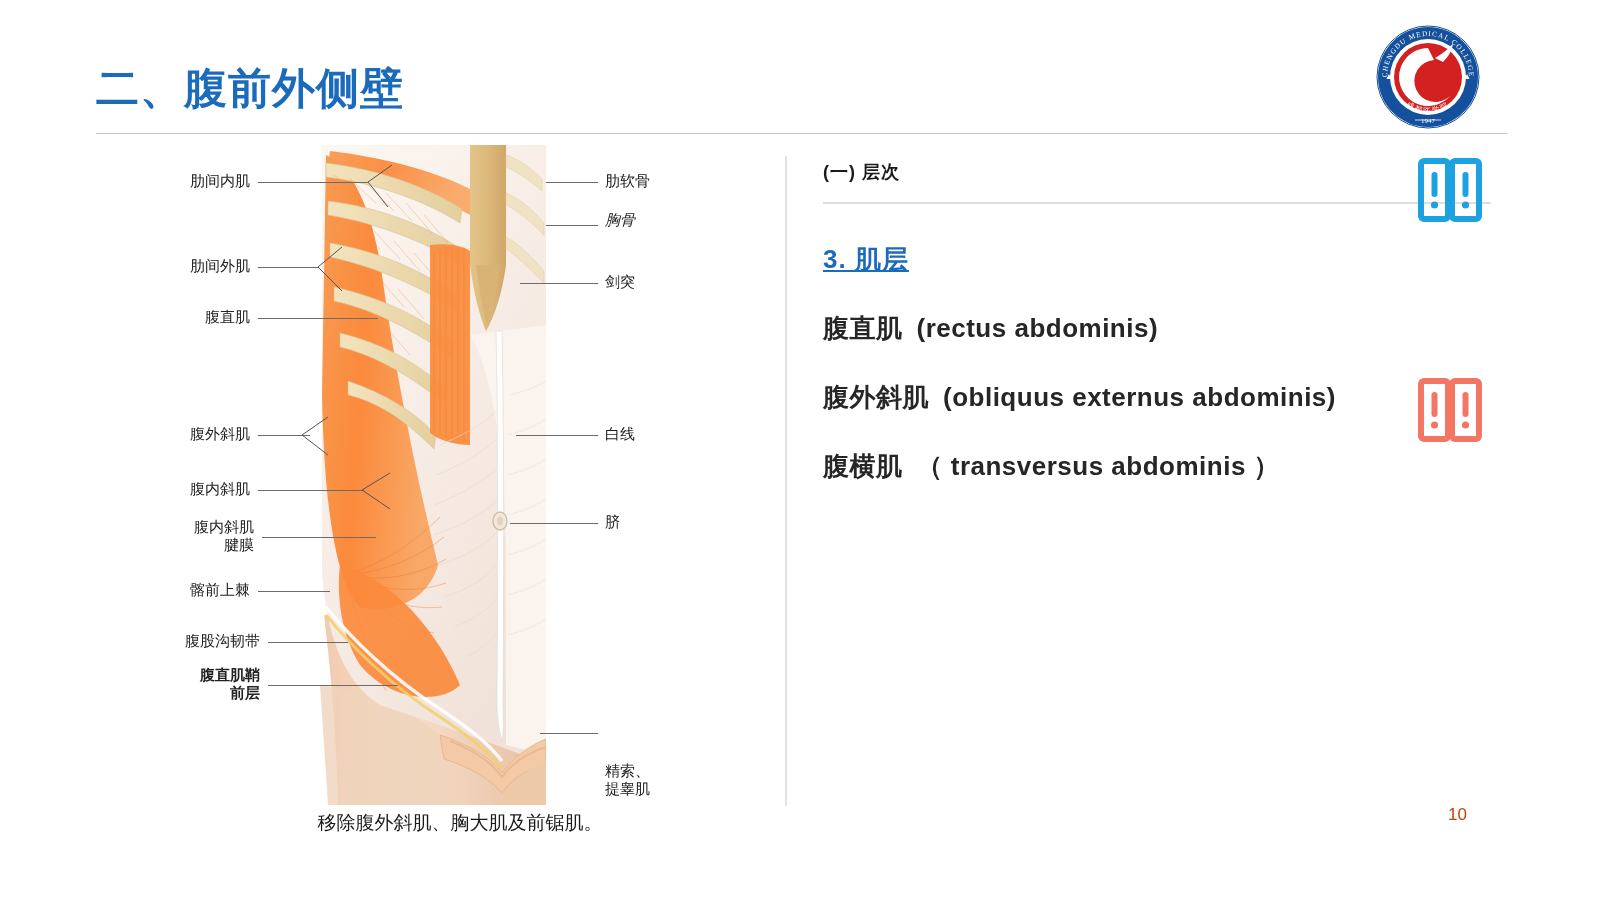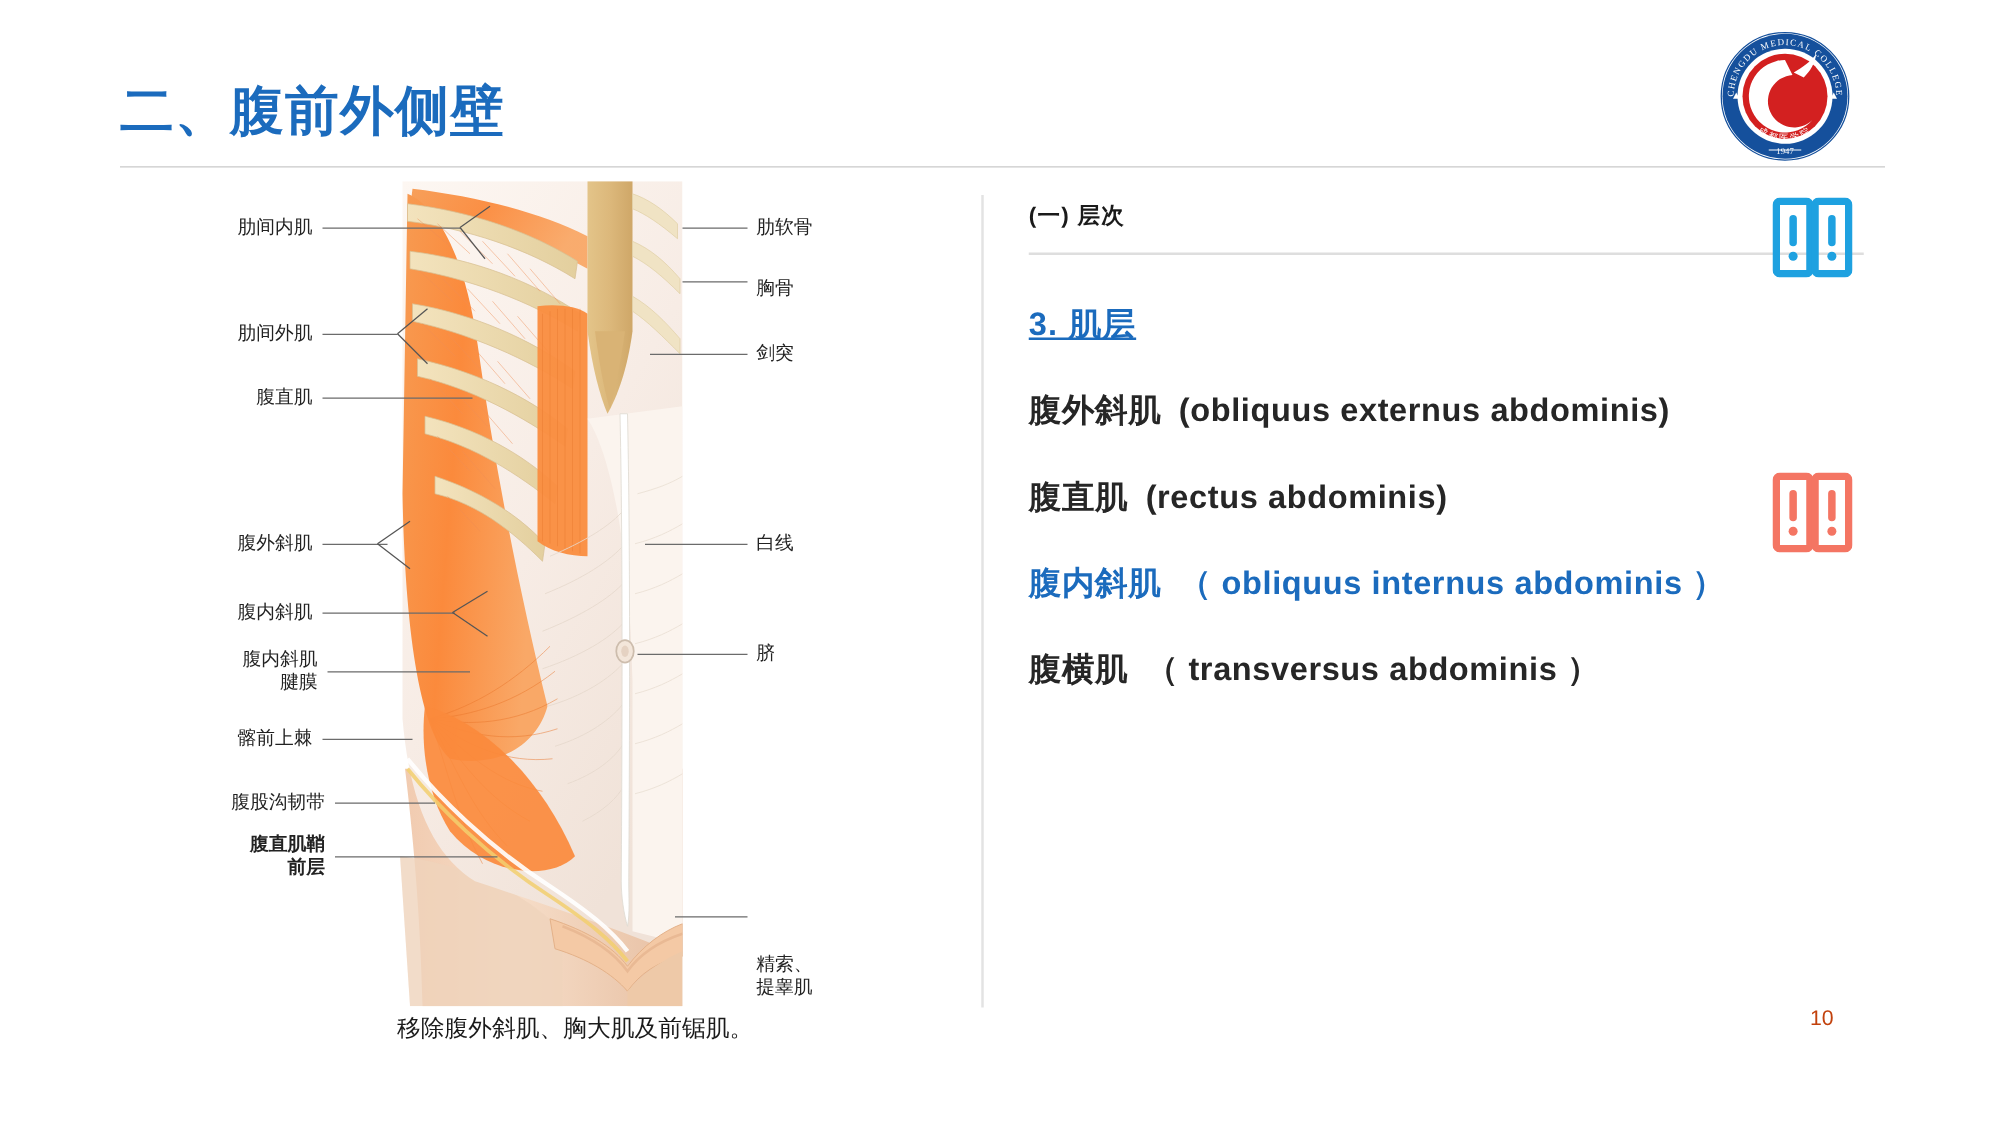--- a/index.html
+++ b/index.html
@@ -386,46 +386,43 @@
     <div class="fig-label left-side" style="left:0px; top:280px; width:100px;">腹外斜肌</div>
     <div class="fig-label left-side" style="left:0px; top:335px; width:100px;">腹内斜肌</div>
     <div class="fig-label left-side" style="left:0px; top:373px; width:104px;">腹内斜肌
 腱膜</div>
     <div class="fig-label left-side" style="left:0px; top:436px; width:100px;">髂前上棘</div>
     <div class="fig-label left-side" style="left:0px; top:487px; width:110px;">腹股沟韧带</div>
     <div class="fig-label left-side" style="left:0px; top:521px; width:110px;font-weight:bold;">腹直肌鞘
 前层</div>
 
     <div class="fig-label right-side" style="left:455px; top:27px; width:120px;">肋软骨</div>
-    <div class="fig-label right-side" style="left:455px; top:76px; width:120px;">胸骨</div>
+    <div class="fig-label right-side" style="left:455px; top:66px; width:120px;font-style:italic;">胸骨</div>
     <div class="fig-label right-side" style="left:455px; top:128px; width:120px;">剑突</div>
     <div class="fig-label right-side" style="left:455px; top:280px; width:120px;">白线</div>
     <div class="fig-label right-side" style="left:455px; top:368px; width:120px;">脐</div>
     <div class="fig-label right-side" style="left:455px; top:569px; width:120px;margin-top:48px;">精索、
 提睾肌</div>
 
     <div id="figure-caption">移除腹外斜肌、胸大肌及前锯肌。</div>
   </div>
 
   <div id="content">
     <div id="section-heading">(一) 层次</div>
     <div id="section-rule"></div>
     <div id="subheading">3.  肌层</div>
 
     <div class="muscle-line">
+      <span class="cn">腹直肌</span><span class="la">(rectus abdominis)</span>
+    </div>
+
+    <div class="muscle-line">
       <span class="cn">腹外斜肌</span><span class="la">(obliquus externus abdominis)</span>
     </div>
 
-    <div class="muscle-line">
-      <span class="cn">腹直肌</span><span class="la">(rectus abdominis)</span>
-    </div>
-
-    <div class="muscle-line accent">
-      <span class="cn">腹内斜肌</span><span class="la">（ obliquus internus abdominis ）</span>
-    </div>
 
     <div class="muscle-line">
       <span class="cn">腹横肌</span><span class="la">（ transversus abdominis ）</span>
     </div>
   </div>
 
   <div class="bang-icon blue">
     <svg width="64" height="64" viewBox="0 0 64 64">
       <rect x="3" y="3" width="27" height="58" rx="3" ry="3" fill="none" stroke="#1ea1e0" stroke-width="6"></rect>
       <rect x="34" y="3" width="27" height="58" rx="3" ry="3" fill="none" stroke="#1ea1e0" stroke-width="6"></rect>

